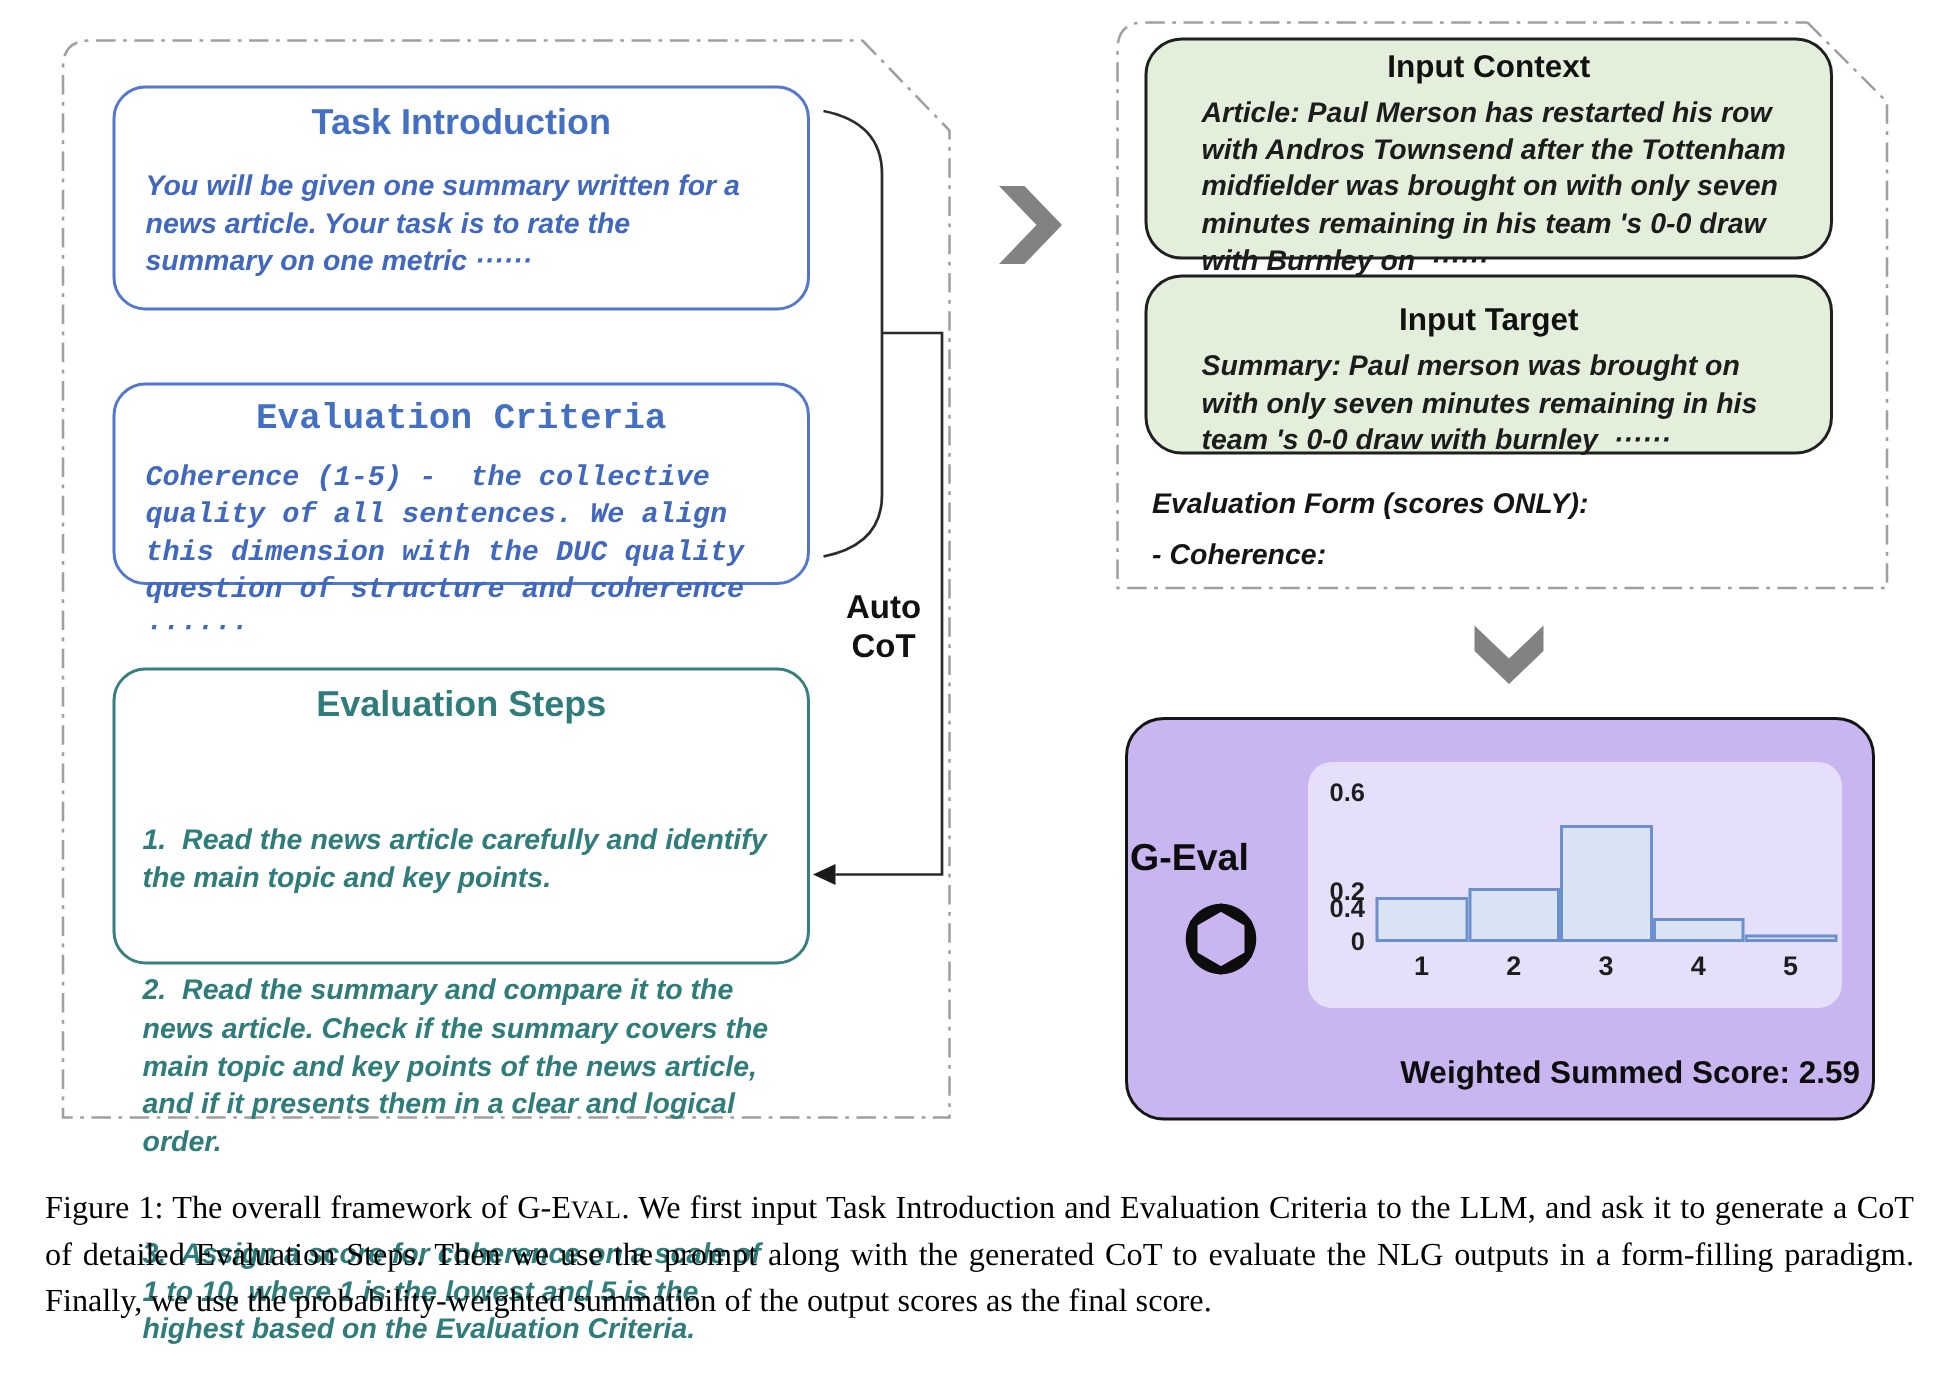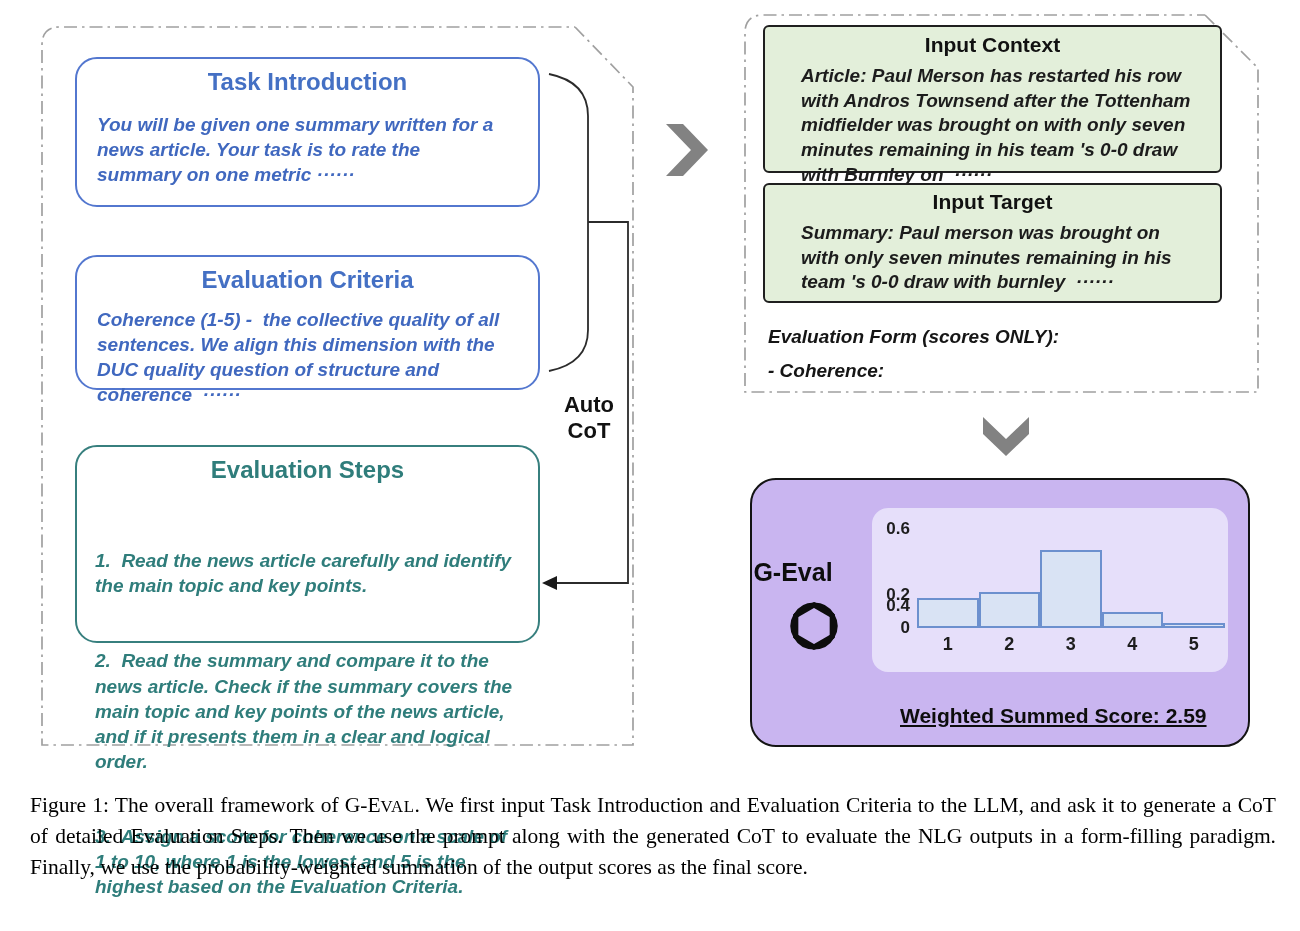--- a/index.html
+++ b/index.html
@@ -2,21 +2,21 @@
 <html><head>
 <meta charset="utf-8">
 <style>
   html,body{margin:0;padding:0;background:#ffffff;}
   #canvas{position:relative;width:1300px;height:931px;background:#ffffff;overflow:hidden;
           font-family:"Liberation Sans",sans-serif;}
   #overlay{position:absolute;left:0;top:0;width:1300px;height:931px;pointer-events:none;z-index:1;}
   .box{position:absolute;z-index:2;background:#ffffff;box-sizing:border-box;}
   .blue-box{border:2.5px solid #5377cf;border-radius:22px;}
   .teal-box{border:2.5px solid #377f7e;border-radius:22px;}
-  .green-box{background:#e3efda;border:2.5px solid #1f1f1f;border-radius:6px;}
+  .green-box{background:#e3efda;border:2.5px solid #1f1f1f;border-radius:25px;}
   .box-title{text-align:center;font-weight:700;padding-top:9px;}
   .blue-title{color:#4470c4;font-size:24px;text-align:center;}
   .teal-title{color:#2f7d7b;font-size:24px;}
   .green-title{color:#111111;font-size:21px;}
   .box-body{font-style:italic;font-weight:700;white-space:pre-wrap;line-height:1.32;}
   .blue-body{color:#4068bf;font-size:19px;padding:16px 36px 0 20px;}
   .teal-body{color:#2f7d7b;font-size:19px;padding:14px 18px 0 18px;}
   .green-body{color:#1c1c1c;font-size:19px;padding:7px 18px 0 20px;line-height:1.3;margin-left:16px;}
   .step{margin:0;}
   .free-text{position:absolute;z-index:2;font-style:italic;font-weight:700;color:#151515;font-size:19px;}
@@ -28,22 +28,22 @@
                font-size:25px;font-weight:700;color:#0d0d0d;}
   #openai-logo{position:absolute;z-index:3;left:786px;top:598px;width:56px;height:56px;}
   #chart-panel{position:absolute;z-index:3;left:872px;top:508px;width:356px;height:164px;
                background:#e6dffa;border-radius:16px;}
   .ylab{position:absolute;left:2px;width:36px;text-align:right;font-size:17px;font-weight:600;
         color:#1d1d1d;line-height:20px;}
   #bar-group{position:absolute;left:45px;bottom:44px;display:flex;align-items:flex-end;}
   .bar{width:61.5px;background:#d9e3f4;border:2px solid #6c90ce;box-sizing:border-box;}
   #x-axis-labels{position:absolute;left:45px;top:126px;width:308px;display:flex;}
   .xlab{width:61.5px;text-align:center;font-size:18px;font-weight:600;color:#1d1d1d;}
-  #weighted-score{position:absolute;z-index:3;left:900px;top:704px;width:340px;text-align:left;
-                  font-size:21px;font-weight:700;color:#0d0d0d;text-decoration:underline;}
+  #weighted-score{position:absolute;z-index:3;left:900px;top:704px;width:340px;text-align:right;
+                  font-size:21px;font-weight:700;color:#0d0d0d;}
   #caption{position:absolute;z-index:2;left:30px;top:790px;width:1246px;
            font-family:"Liberation Serif",serif;font-size:21.5px;line-height:1.44;color:#000;
            text-align:justify;}
   #caption .sc{font-size:0.78em;letter-spacing:0.5px;}
 </style>
 </head>
 <body>
 
 <div id="canvas">
 
@@ -60,21 +60,21 @@
     <polygon points="983,417 1006,439 1029,417 1029,434 1006,456 983,434" fill="#828282"></polygon>
 
     <path d="M 927 680 C 927 690 934 694 946 694 L 1194 694 C 1206 694 1213 690 1213 680 M 1069 694 L 1069 709" fill="none" stroke="#5a5a5a" stroke-width="2.2"></path>
   </svg>
 
   <div class="box blue-box" style="left:75px;top:57px;width:465px;height:150px;">
     <div class="box-title blue-title">Task Introduction</div>
     <div class="box-body blue-body">You will be given one summary written for a news article. Your task is to rate the summary on one metric ······</div>
   </div>
 
-  <div class="box blue-box" style="left:75px;top:255px;width:465px;height:135px;">
+  <div class="box blue-box" style="left:75px;top:255px;width:465px;height:135px;font-family:Liberation Mono, monospace;">
     <div class="box-title blue-title">Evaluation Criteria</div>
     <div class="box-body blue-body" style="padding-top:13px;">Coherence (1-5) -  the collective quality of all sentences. We align this dimension with the DUC quality question of structure and coherence  ······</div>
   </div>
 
   <div id="auto-cot">
     <div>Auto</div>
     <div>CoT</div>
   </div>
 
   <div class="box teal-box" style="left:75px;top:445px;width:465px;height:198px;">
@@ -85,21 +85,21 @@
       <div class="step">3.  Assign a score for coherence on a scale of 1 to 10, where 1 is the lowest and 5 is the highest based on the Evaluation Criteria.</div>
     </div>
   </div>
 
   <div class="box green-box" style="left:763px;top:25px;width:459px;height:148px;">
     <div class="box-title green-title" style="padding-top:6px;">Input Context</div>
     <div class="box-body green-body">Article: Paul Merson has restarted his row with Andros Townsend after the Tottenham midfielder was brought on with only seven minutes remaining in his team 's 0-0 draw with Burnley on  ······</div>
   </div>
 
   <div class="box green-box" style="left:763px;top:183px;width:459px;height:120px;">
-    <div class="box-title green-title" style="padding-top:5px;">Input Target</div>
+    <div class="box-title green-title" style="padding-top:17px;">Input Target</div>
     <div class="box-body green-body">Summary: Paul merson was brought on with only seven minutes remaining in his team 's 0-0 draw with burnley  ······</div>
   </div>
 
   <div class="free-text" style="left:768px;top:326px;">Evaluation Form (scores ONLY):</div>
   <div class="free-text" style="left:768px;top:360px;">- Coherence:</div>
 
   <div id="purple-box"></div>
   <div id="geval-label">G-Eval</div>
 
   <svg id="openai-logo" viewBox="-30 -30 60 60">

